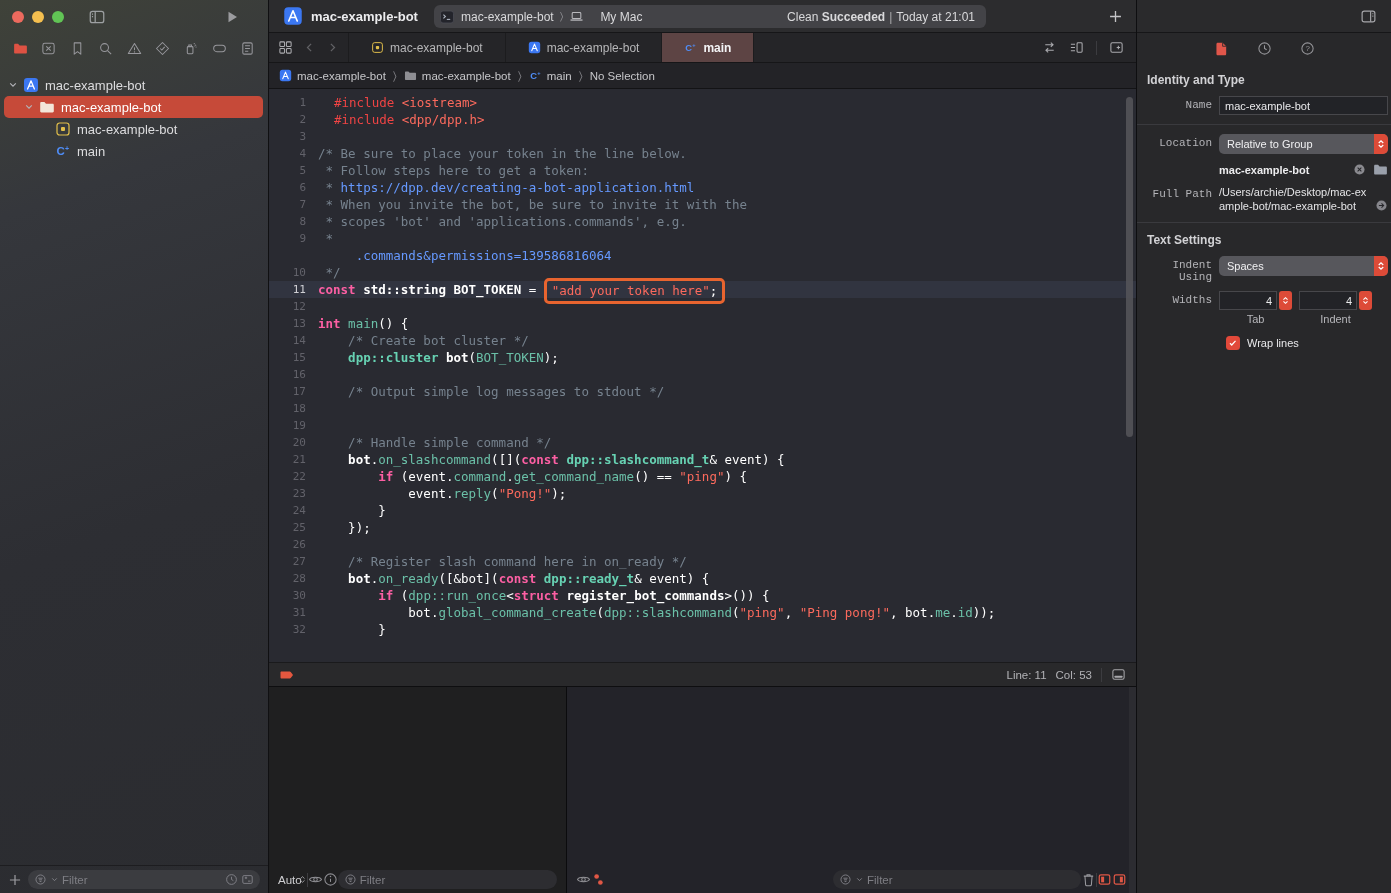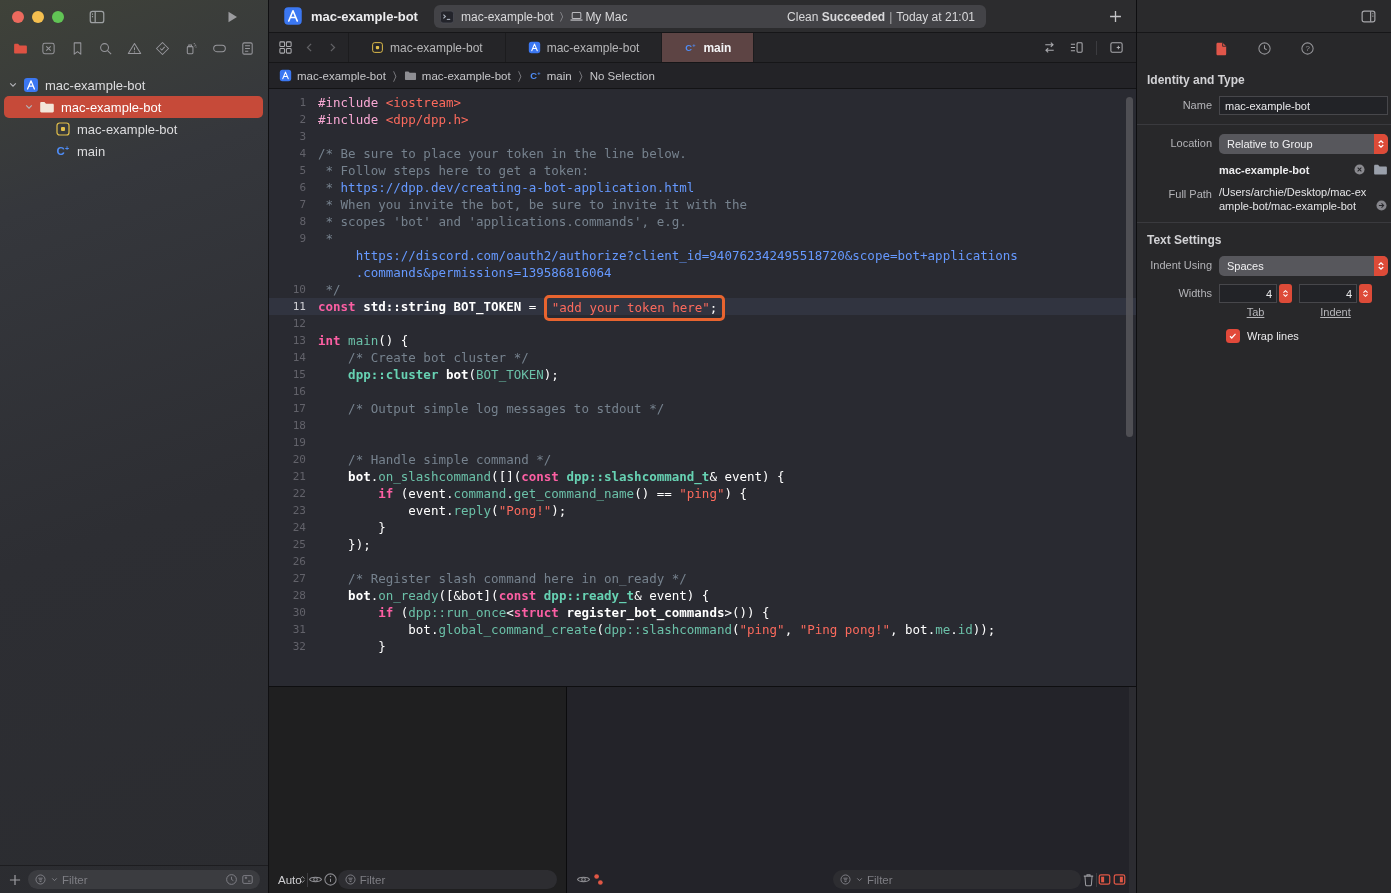--- a/index.html
+++ b/index.html
@@ -67,21 +67,21 @@
   .bc-item { display:flex; align-items:center; gap:5px; }
   .bc-sep { color:#7c7c81; margin:0 7px; font-size:12px; }
 
   .editor { flex:1; background:#292a31; position:relative; overflow:hidden;
     font-family:"DejaVu Sans Mono", monospace; font-size:12.5px; line-height:17px;
     padding-top:5px; }
   .cline { height:17px; display:flex; white-space:pre; }
   .cline.current { background:#313440; }
   .lnum { flex:0 0 37px; text-align:right; color:#62626a; font-size:11px; line-height:17px; }
   .ctext { margin-left:12px; color:#fff; }
-  .tk-pre { color:#f9a8d4; }
+  .tk-pre { color:#ef4444;margin-left:16px; }
   .tk-str { color:#fc6a5d; }
   .tk-com { color:#76828e; }
   .tk-lnk { color:#6699ff; }
   .tk-kw  { color:#fc5fa3; font-weight:bold; }
   .tk-ty  { color:#67d2b3; font-weight:bold; }
   .tk-fn  { color:#6bc0a8; }
   .tk-pl  { color:#ffffff; }
   .tk-pb  { color:#ffffff; font-weight:bold;margin-top:17px; }
   .cline.current .lnum { color:#cfcfd4; }
   .tokbox { display:inline-block; border:3px solid #e8642f; border-radius:5px;
@@ -110,42 +110,42 @@
   
   .right-col { position:absolute; right:0; top:0; bottom:0; width:255px; background:#28282a;
     border-left:1px solid #0e0e10; display:flex; flex-direction:column;
     font-size:11px; color:#c9c9cc; }
   .rc-toolbar { height:33px; flex:0 0 33px; background:#2a2a2c; border-bottom:1px solid #161618;
     display:flex; align-items:center; justify-content:flex-end; padding:0 14px; color:#a6a6aa; }
   .insp-tabs { height:30px; flex:0 0 30px; display:flex; align-items:center;
     justify-content:center; gap:28px; color:#97979b; }
   .sec-title { font-weight:bold; font-size:12px; color:#d2d2d5; margin:10px 10px 9px; }
   .irow { display:flex; margin:0 3px 8px 10px; align-items:flex-start; }
-  .ilabel { flex:0 0 72px; text-align:right; padding-right:7px; color:#b4b4b8; padding-top:3px; }
+  .ilabel { flex:0 0 72px; text-align:right; padding-right:7px; color:#b4b4b8; padding-top:3px;font-family:Liberation Mono, monospace; }
   .ival { flex:1; min-width:0; }
   .ifield { height:19px; background:#222327; border:1px solid #47474b; color:#e9e9eb;
     display:flex; align-items:center; padding:0 5px; }
   .dropdown { height:20px; background:#57575c; border-radius:5px; display:flex;
     align-items:center; padding-left:8px; color:#f0f0f2; overflow:hidden; }
   .dd-step { margin-left:auto; width:14px; align-self:stretch; background:#dd4b38;
     display:flex; align-items:center; justify-content:center; }
   .hr { height:1px; background:#3a3a3e; margin:9px 0; }
   .grprow { display:flex; align-items:center; gap:7px; }
   .grprow .nm { font-weight:bold; color:#ececee; flex:1; }
   .pathwrap { position:relative; padding-right:18px; color:#e4e4e6; line-height:14px;
     word-break:break-all; }
   .patharrow { position:absolute; right:0; bottom:1px; color:#85858b; }
   .widths { display:flex; gap:7px; }
   .numgrp { display:flex; }
   .numfield { width:58px; height:19px; background:#222327; border:1px solid #47474b;
     color:#e9e9eb; display:flex; align-items:center; justify-content:flex-end; padding-right:4px; }
   .numstep { width:13px; height:19px; background:#dd4b38; border-radius:3px; margin-left:2px;
     display:flex; align-items:center; justify-content:center; }
   .sublabels { display:flex; gap:7px; color:#b6b6ba; margin-top:3px; }
-  .sublabels span { width:73px; text-align:center;text-decoration:underline; }
+  .sublabels span { width:73px; text-align:center; }
   .wraprow { display:flex; align-items:center; margin:11px 0 0 89px; gap:7px; }
   .checkbox { width:14px; height:14px; background:#e2493a; border-radius:3.5px;
     display:flex; align-items:center; justify-content:center; }
   .wl-label { color:#e8e8ea; }
 </style>
 </head>
 <body>
 
 <div class="window">
 
@@ -328,21 +328,21 @@
             </svg>
           </span>
         <span style="margin-left:6px">mac-example-bot</span>
         <span class="sc-sep">〉</span>
         <span style="color:#b9b9bd">
             <svg class="ic" width="15" height="15" viewBox="0 0 16 16">
               <rect x="3.4" y="3.8" width="9.2" height="6.4" rx="1" fill="none" stroke="currentColor"></rect>
               <path d="M1.6 11.8h12.8" fill="none" stroke="currentColor" style="stroke-width:1.4"></path>
             </svg>
           </span>
-        <span style="margin-left:1px">My Mac</span>
+        <span style="margin-left:16px">My Mac</span>
         <span class="sc-status"><span>Clean</span>&nbsp;<b>Succeeded</b><span class="sc-pipe">|</span><span>Today at 21:01</span></span>
       </div>
       <span class="tb-plus">
           <svg class="ic" width="15" height="15" viewBox="0 0 16 16">
             <path d="M8 2.2v11.6M2.2 8h11.6" fill="none" stroke="currentColor" style="stroke-width:1.4"></path>
           </svg>
         </span>
     </div>
 
     <div class="tabstrip">
@@ -456,21 +456,20 @@
       <div class="scrollthumb"></div>
     <div class="cline"><span class="lnum">1</span><span class="ctext"><span class="tk-pre">#include </span><span class="tk-str">&lt;iostream&gt;</span></span></div>
         <div class="cline"><span class="lnum">2</span><span class="ctext"><span class="tk-pre">#include </span><span class="tk-str">&lt;dpp/dpp.h&gt;</span></span></div>
         <div class="cline"><span class="lnum">3</span><span class="ctext"></span></div>
         <div class="cline"><span class="lnum">4</span><span class="ctext"><span class="tk-com">/* Be sure to place your token in the line below.</span></span></div>
         <div class="cline"><span class="lnum">5</span><span class="ctext"><span class="tk-com"> * Follow steps here to get a token:</span></span></div>
         <div class="cline"><span class="lnum">6</span><span class="ctext"><span class="tk-com"> * </span><span class="tk-lnk">https://dpp.dev/creating-a-bot-application.html</span></span></div>
         <div class="cline"><span class="lnum">7</span><span class="ctext"><span class="tk-com"> * When you invite the bot, be sure to invite it with the</span></span></div>
         <div class="cline"><span class="lnum">8</span><span class="ctext"><span class="tk-com"> * scopes 'bot' and 'applications.commands', e.g.</span></span></div>
         <div class="cline"><span class="lnum">9</span><span class="ctext"><span class="tk-com"> *</span></span></div>
-        <div class="cline"><span class="lnum"></span><span class="ctext"><span class="tk-lnk">     https://discord.com/oauth2/authorize?client_id=940762342495518720&amp;scope=bot+applications</span></span></div>
         <div class="cline"><span class="lnum"></span><span class="ctext"><span class="tk-lnk">     .commands&amp;permissions=139586816064</span></span></div>
         <div class="cline"><span class="lnum">10</span><span class="ctext"><span class="tk-com"> */</span></span></div>
         <div class="cline current"><span class="lnum">11</span><span class="ctext"><span class="tk-kw">const</span><span class="tk-pl"> </span><span class="tk-pb">std::string BOT_TOKEN</span><span class="tk-pl"> = </span><span class="tokbox"><span class="tk-str">"add your token here"</span><span class="tk-pl">;</span></span></span></div>
         <div class="cline"><span class="lnum">12</span><span class="ctext"></span></div>
         <div class="cline"><span class="lnum">13</span><span class="ctext"><span class="tk-kw">int</span><span class="tk-pl"> </span><span class="tk-fn">main</span><span class="tk-pl">() {</span></span></div>
         <div class="cline"><span class="lnum">14</span><span class="ctext"><span class="tk-com">    /* Create bot cluster */</span></span></div>
         <div class="cline"><span class="lnum">15</span><span class="ctext"><span class="tk-pl">    </span><span class="tk-ty">dpp::cluster</span><span class="tk-pl"> </span><span class="tk-pb">bot</span><span class="tk-pl">(</span><span class="tk-fn">BOT_TOKEN</span><span class="tk-pl">);</span></span></div>
         <div class="cline"><span class="lnum">16</span><span class="ctext"></span></div>
         <div class="cline"><span class="lnum">17</span><span class="ctext"><span class="tk-com">    /* Output simple log messages to stdout */</span></span></div>
         <div class="cline"><span class="lnum">18</span></div>
@@ -482,20 +481,38 @@
         <div class="cline"><span class="lnum">24</span><span class="ctext"><span class="tk-pl">        }</span></span></div>
         <div class="cline"><span class="lnum">25</span><span class="ctext"><span class="tk-pl">    });</span></span></div>
         <div class="cline"><span class="lnum">26</span><span class="ctext"></span></div>
         <div class="cline"><span class="lnum">27</span><span class="ctext"><span class="tk-com">    /* Register slash command here in on_ready */</span></span></div>
         <div class="cline"><span class="lnum">28</span><span class="ctext"><span class="tk-pb">    bot</span><span class="tk-pl">.</span><span class="tk-fn">on_ready</span><span class="tk-pl">([&amp;bot](</span><span class="tk-kw">const</span><span class="tk-pl"> </span><span class="tk-ty">dpp::ready_t</span><span class="tk-pl">&amp; event) {</span></span></div>
         <div class="cline"><span class="lnum">30</span><span class="ctext"><span class="tk-pl">        </span><span class="tk-kw">if</span><span class="tk-pl"> (</span><span class="tk-fn">dpp::run_once</span><span class="tk-pl">&lt;</span><span class="tk-kw">struct</span><span class="tk-pl"> </span><span class="tk-pb">register_bot_commands</span><span class="tk-pl">&gt;()) {</span></span></div>
         <div class="cline"><span class="lnum">31</span><span class="ctext"><span class="tk-pl">            bot.</span><span class="tk-fn">global_command_create</span><span class="tk-pl">(</span><span class="tk-fn">dpp::slashcommand</span><span class="tk-pl">(</span><span class="tk-str">"ping"</span><span class="tk-pl">, </span><span class="tk-str">"Ping pong!"</span><span class="tk-pl">, bot.</span><span class="tk-fn">me</span><span class="tk-pl">.</span><span class="tk-fn">id</span><span class="tk-pl">));</span></span></div>
         <div class="cline"><span class="lnum">32</span><span class="ctext"><span class="tk-pl">        }</span></span></div>
       </div>
 
+    <div class="editor-status">
+      <span class="bp-tag">
+          <svg class="ic" width="16" height="16" viewBox="0 0 16 16">
+            <path d="M2.5 4.5h8.2c.4 0 .8.2 1 .5l2 2.6c.2.25.2.55 0 .8l-2 2.6c-.2.3-.6.5-1 .5H2.5c-.6 0-1-.5-1-1v-5c0-.6.4-1 1-1z" fill="currentColor"></path>
+          </svg>
+        </span>
+      <div class="es-right">
+        <span>Line: 11</span>
+        <span>Col: 53</span>
+        <span class="vdiv"></span>
+        <span style="color:#a8a8ac">
+            <svg class="ic" width="15" height="15" viewBox="0 0 16 16">
+              <rect x="2" y="3" width="12" height="10" rx="1.8" fill="none" stroke="currentColor"></rect>
+              <rect x="3.8" y="9.4" width="8.4" height="2" rx=".5" fill="currentColor"></rect>
+            </svg>
+          </span>
+      </div>
+    </div>
 
     <div class="debug">
       <div class="vars">
         <div class="panel-body"></div>
         <div class="panel-bar">
           <span>Auto</span>
           <span style="color:#9b9ba0;margin-left:-4px">
               <svg class="ic" width="9" height="9" viewBox="0 0 16 16">
                 <path d="M4.4 6.4L8 3l3.6 3.4M4.4 9.6L8 13l3.6-3.4" fill="none" stroke="currentColor" style="stroke-width:1.7"></path>
               </svg>

